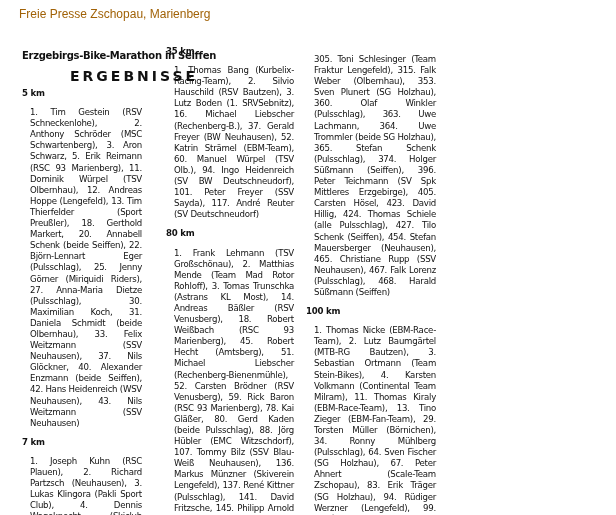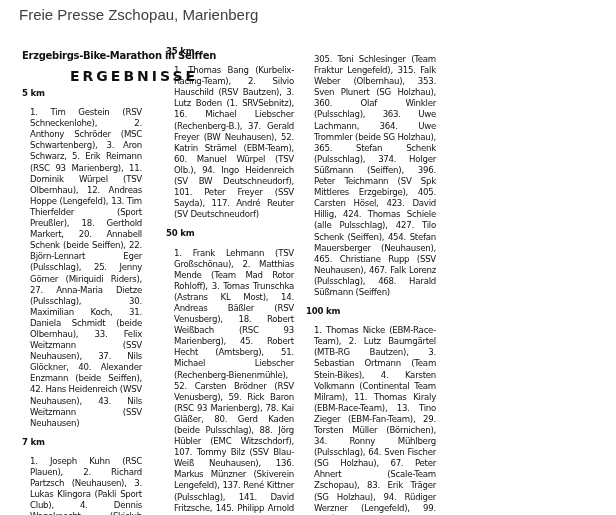--- a/index.html
+++ b/index.html
@@ -1,17 +1,17 @@
 <!DOCTYPE html>
 <html><head>
 <meta charset="utf-8">
 <style>
   html,body{margin:0;padding:0;background:#fff;}
   body{width:616px;height:515px;position:relative;overflow:hidden;font-family:"DejaVu Sans",sans-serif;color:#111;}
-  .hdr{position:absolute;left:19px;top:6px;font-family:"Liberation Sans",sans-serif;font-size:15px;line-height:17px;color:#404040;}
+  .hdr{position:absolute;left:19px;top:6px;font-family:"Liberation Sans",sans-serif;font-size:12px;line-height:17px;color:#a16207;}
   .kicker{position:absolute;left:22px;top:50px;font-size:10px;font-weight:bold;letter-spacing:-0.3px;}
   .title{position:absolute;left:27px;top:68px;font-size:14px;font-weight:bold;letter-spacing:3px;margin-left:43px;}
   .col{position:absolute;font-family:"DejaVu Sans",sans-serif;font-size:8.6px;line-height:11.1px;text-align:justify;letter-spacing:-0.25px;}
   .c1{left:22px;top:88px;width:128px;}
   .c2{left:166px;top:46px;width:136px;}
   .c3{left:306px;top:46px;width:138px;}
   .sec{text-align:left;font-weight:bold;margin-top:4px;}
   .col .sec:first-child{margin-top:0;}
   p{margin:8px;}
 </style>
@@ -28,21 +28,21 @@
   <div class="sec">5 km</div>
   <p>1. Tim Gestein (RSV Schneckenlohe), 2. Anthony Schröder (MSC Schwartenberg), 3. Aron Schwarz, 5. Erik Reimann (RSC 93 Marienberg), 11. Dominik Würpel (TSV Olbernhau), 12. Andreas Hoppe (Lengefeld), 13. Tim Thierfelder (Sport Preußler), 18. Gerthold Markert, 20. Annabell Schenk (beide Seiffen), 22. Björn-Lennart Eger (Pulsschlag), 25. Jenny Görner (Miriquidi Riders), 27. Anna-Maria Dietze (Pulsschlag), 30. Maximilian Koch, 31. Daniela Schmidt (beide Olbernhau), 33. Felix Weitzmann (SSV Neuhausen), 37. Nils Glöckner, 40. Alexander Enzmann (beide Seiffen), 42. Hans Heidenreich (WSV Neuhausen), 43. Nils Weitzmann (SSV Neuhausen)</p>
   <div class="sec">7 km</div>
   <p>1. Joseph Kuhn (RSC Plauen), 2. Richard Partzsch (Neuhausen), 3. Lukas Klingora (Pakli Sport Club), 4. Dennis Wageknecht (Skiclub Seiffen)</p>
 
 </div>
 
 <div class="col c2">
   <div class="sec">35 km</div>
   <p>1. Thomas Bang (Kurbelix-Racing-Team), 2. Silvio Hauschild (RSV Bautzen), 3. Lutz Boden (1. SRVSebnitz), 16. Michael Liebscher (Rechenberg-B.), 37. Gerald Freyer (BW Neuhausen), 52. Katrin Strämel (EBM-Team), 60. Manuel Würpel (TSV Olb.), 94. Ingo Heidenreich (SV BW Deutschneudorf), 101. Peter Freyer (SSV Sayda), 117. André Reuter (SV Deutschneudorf)</p>
-  <div class="sec">50 km</div>
+  <div class="sec">80 km</div>
   <p>1. Frank Lehmann (TSV Großschönau), 2. Matthias Mende (Team Mad Rotor Rohloff), 3. Tomas Trunschka (Astrans KL Most), 14. Andreas Bäßler (RSV Venusberg), 18. Robert Weißbach (RSC 93 Marienberg), 45. Robert Hecht (Amtsberg), 51. Michael Liebscher (Rechenberg-Bienenmühle), 52. Carsten Brödner (RSV Venusberg), 59. Rick Baron (RSC 93 Marienberg), 78. Kai Gläßer, 80. Gerd Kaden (beide Pulsschlag), 88. Jörg Hübler (EMC Witzschdorf), 107. Tommy Bilz (SSV Blau-Weiß Neuhausen), 136. Markus Münzner (Skiverein Lengefeld), 137. René Kittner (Pulsschlag), 141. David Fritzsche, 145. Philipp Arnold (beide SV Zschopau), 156. Dirk Schmiedel (Zschopau), 173. Andreas Matthes (Pockau), 188. André Uhlig (Sommerodelbahn Seiffen), 205. Henry Werzner (Miriquidi Riders), 207. Daniel Würpel (TSV Olbernhau), 210. Philipp Oehme (Scale-Team Zschopau), 229. Thomas Bilz (SSV Neuhausen), 231. Carla Drechsel (EBM-Team), 234. Frank Claußnitzer (Holzhau), 237. Felix Rösler (SSV Neuhausen), 248. Simon Belov (Pulsschlag), 290. Mario Schneider (Auto Kempe GbR Neuhausen), 290. René Thierfelder (Sport Preußler),</p>
 </div>
 
 <div class="col c3">
   <p>305. Toni Schlesinger (Team Fraktur Lengefeld), 315. Falk Weber (Olbernhau), 353. Sven Plunert (SG Holzhau), 360. Olaf Winkler (Pulsschlag), 363. Uwe Lachmann, 364. Uwe Trommler (beide SG Holzhau), 365. Stefan Schenk (Pulsschlag), 374. Holger Süßmann (Seiffen), 396. Peter Teichmann (SV Spk Mittleres Erzgebirge), 405. Carsten Hösel, 423. David Hillig, 424. Thomas Schiele (alle Pulsschlag), 427. Tilo Schenk (Seiffen), 454. Stefan Mauersberger (Neuhausen), 465. Christiane Rupp (SSV Neuhausen), 467. Falk Lorenz (Pulsschlag), 468. Harald Süßmann (Seiffen)</p>
   <div class="sec">100 km</div>
   <p>1. Thomas Nicke (EBM-Race-Team), 2. Lutz Baumgärtel (MTB-RG Bautzen), 3. Sebastian Ortmann (Team Stein-Bikes), 4. Karsten Volkmann (Continental Team Milram), 11. Thomas Kiraly (EBM-Race-Team), 13. Tino Zieger (EBM-Fan-Team), 29. Torsten Müller (Börnichen), 34. Ronny Mühlberg (Pulsschlag), 64. Sven Fischer (SG Holzhau), 67. Peter Ahnert (Scale-Team Zschopau), 83. Erik Träger (SG Holzhau), 94. Rüdiger Werzner (Lengefeld), 99. René Gehrke (Miriquidi Riders), 101. Toralf Wiegand (Pulsschlag), 103. Torsten Sczarnowski (EBM-Team), 105. Uwe Kleditzsch (Miriquidi R. Lengefeld), 113. Tilo Geyer (EBM-Team), 129. Ralph Dölitzsch (Olbernhau), 135. Axel Kropp (EBM-Team), 137. Kersten Seifert (Pockau), 142. Steffen Plewan (Pulsschlag), 144. Eric Voigt (Team Fraktur Lengefeld), 150. René Niclas (EBM-Team), 150. Lars Eckhardt (Pulsschlag), 166. Roy Kriwaczek (Olbernhau), 171. Katrin Strämel (EBM-Team) (nko)</p>
 </div>
 
 </body></html>

